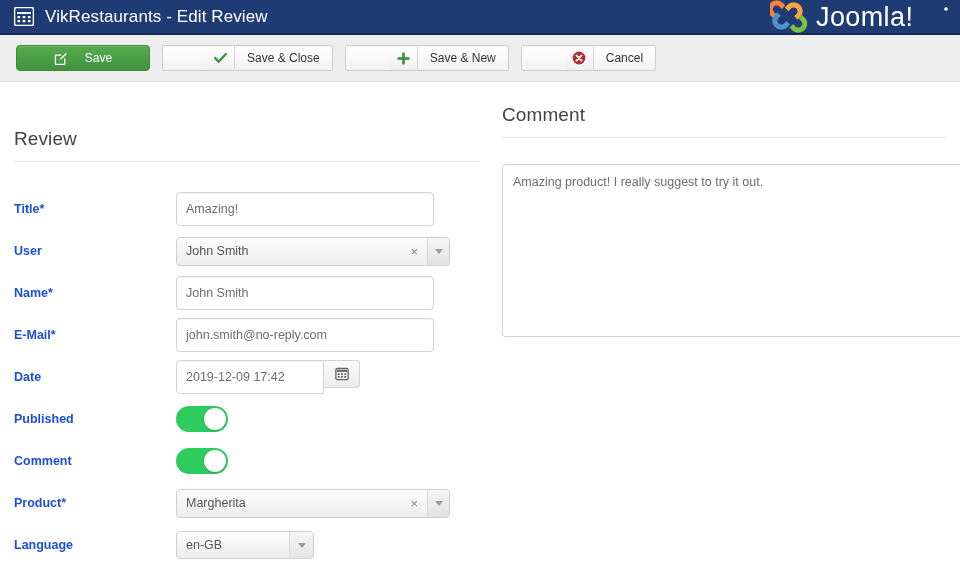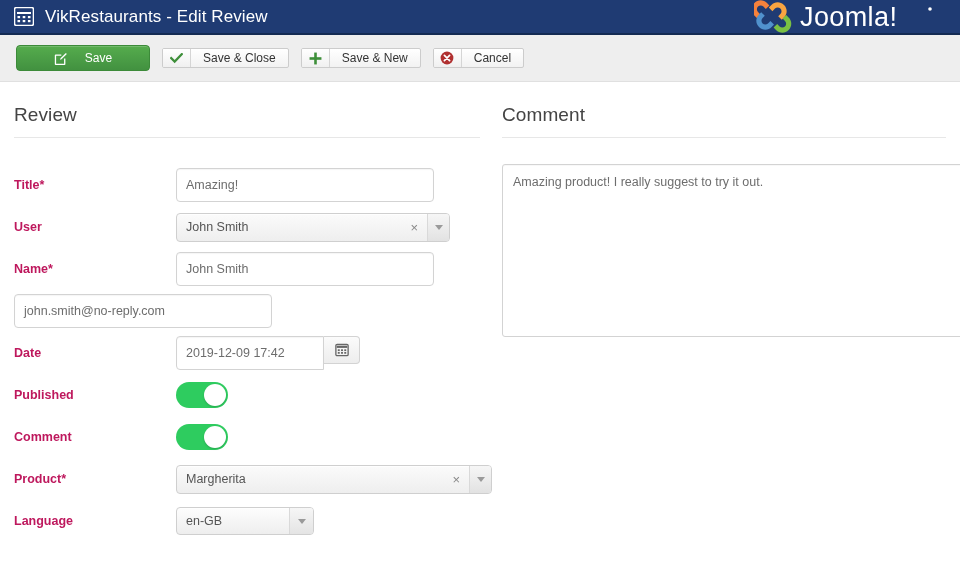--- a/index.html
+++ b/index.html
@@ -29,21 +29,21 @@
   }
   .header-title {
     color: #ffffff;
     font-size: 17px;
     font-weight: 500;
     letter-spacing: .1px;
     white-space: nowrap;
   }
   .joomla-logo {
     position: absolute;
-    right: 24px; top: 50%;
+    right: 8px; top: 50%;
     transform: translateY(-50%);
     display: flex;
     align-items: center;
   }
   .joomla-logo svg { display: block; }
 
   
   .toolbar {
     height: 47px;
     background: #eeeeee;
@@ -61,27 +61,28 @@
     border-radius: 4px;
     color: #fff;
     font-size: 12px;
     display: flex; align-items: center; justify-content: center;
     gap: 18px;
     cursor: pointer;
     box-shadow: 0 1px 0 rgba(255,255,255,.18) inset;
   }
   .btn-group {
     display: flex;
-    height: 20px;
+    height: 26px;
     border: 1px solid #cccccc;
     border-radius: 2px;
     background: #fff;
     background-image: linear-gradient(#ffffff, #f2f2f2);
     overflow: hidden;
     cursor: pointer;
+    padding-left: 44px;
   }
   .btn-ico {
     width: 28px;
     display: flex; align-items: center; justify-content: center;
     border-right: 1px solid #d5d5d5;
     background-image: linear-gradient(#ffffff, #f0f0f0);
   }
   .btn-lbl {
     display: flex; align-items: center;
     padding: 0 12px;
@@ -92,21 +93,21 @@
 
   
   .content {
     display: flex;
     padding: 0;
     height: 492px;
   }
   .col {
     padding: 0 12px;
   }
-  .col-left  { width: 490px; padding-left: 14px; padding-right: 10px; }
+  .col-left  { width: 490px; padding-left: 14px; padding-right: 10px; margin-top: 24px; }
   .col-right { width: 470px; padding-left: 12px; padding-right: 14px; }
 
   .section-title {
     font-size: 19px;
     color: #444444;
     font-weight: 400;
     margin: 22px 0 0 0;
     padding-bottom: 11px;
     letter-spacing: .1px;
   }
@@ -121,21 +122,21 @@
   .row {
     display: flex;
     align-items: center;
     height: 42px;
   }
   .lbl {
     width: 162px;
     flex: 0 0 162px;
     font-size: 12.5px;
     font-weight: bold;
-    color: #be185d;
+    color: #1d4ed8;
   }
   .ctl { flex: 1 1 auto; display: flex; align-items: center; }
 
   
   .input {
     height: 28px;
     border: 1px solid #d3d3d3;
     border-radius: 4px;
     background: #ffffff;
     font-size: 12.5px;
@@ -212,21 +213,21 @@
     cursor: pointer;
   }
   .s2 .arrow {
     width: 22px; height: 27px;
     border-left: 1px solid #d9d9d9;
     background-image: linear-gradient(#f6f6f6, #e2e2e2);
     display: flex; align-items: center; justify-content: center;
     border-top-right-radius: 3px; border-bottom-right-radius: 3px;
   }
   .w-user    { width: 274px; }
-  .w-product { width: 316px; }
+  .w-product { width: 274px; }
 
   .caret {
     width: 0; height: 0;
     border-left: 4px solid transparent;
     border-right: 4px solid transparent;
     border-top: 5px solid #9a9a9a;
   }
 
   
   .toggle {
@@ -377,20 +378,21 @@
       </div>
 
       <div class="row">
         <div class="lbl">Name*</div>
         <div class="ctl">
           <div class="input w-name">John Smith</div>
         </div>
       </div>
 
       <div class="row">
+        <div class="lbl">E-Mail*</div>
         <div class="ctl">
           <div class="input w-mail">john.smith@no-reply.com</div>
         </div>
       </div>
 
       <div class="row">
         <div class="lbl">Date</div>
         <div class="ctl">
           <div class="date-wrap">
             <div class="input w-date">2019-12-09 17:42</div>

